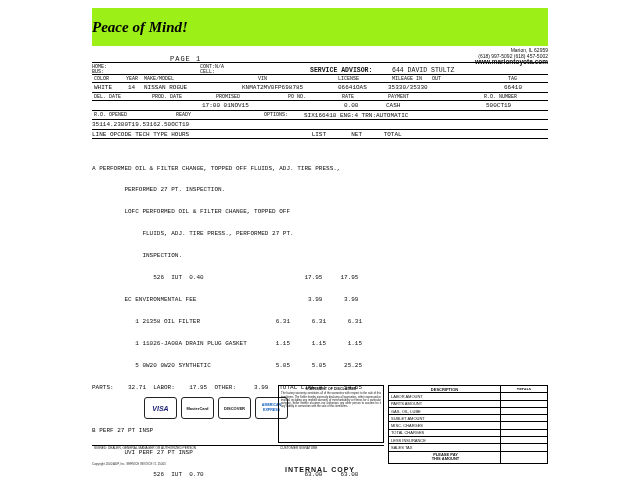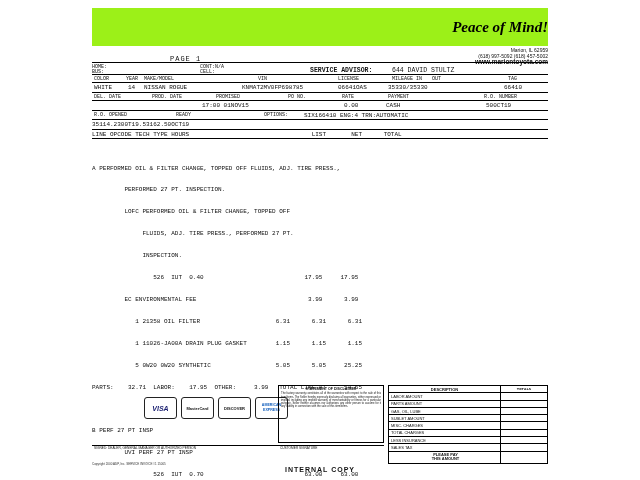--- a/index.html
+++ b/index.html
@@ -1,21 +1,21 @@
 <!DOCTYPE html>
 <html><head>
 <meta charset="utf-8">
 <style>
   html,body{margin:0;padding:0;background:#ffffff;}
   body{width:640px;height:480px;overflow:hidden;font-family:"Liberation Mono",monospace;color:#111;}
   .page{position:relative;width:640px;height:480px;}
 
   
   .banner{position:absolute;left:92px;top:8px;width:456px;height:38px;background:#9cf018;
-          display:flex;flex-direction:column;align-items:flex-end;justify-content:center;}
+          display:flex;flex-direction:column;align-items:flex-start;justify-content:center;}
   .banner .l1{font-family:"Liberation Serif",serif;font-style:italic;font-weight:bold;font-size:15px;color:#000;line-height:16px;}
   .banner .l2{font-family:"Liberation Serif",serif;font-weight:bold;font-size:12.5px;color:#000;line-height:15px;margin-top:1px;}
 
   
   .dealer{position:absolute;right:92px;top:47px;text-align:right;font-family:"Liberation Sans",sans-serif;font-size:5px;line-height:6px;color:#111;}
   .dealer .site{font-weight:bold;font-size:6.5px;}
 
   .pageno{position:absolute;left:170px;top:55px;font-size:7px;letter-spacing:1px;}
 
   

